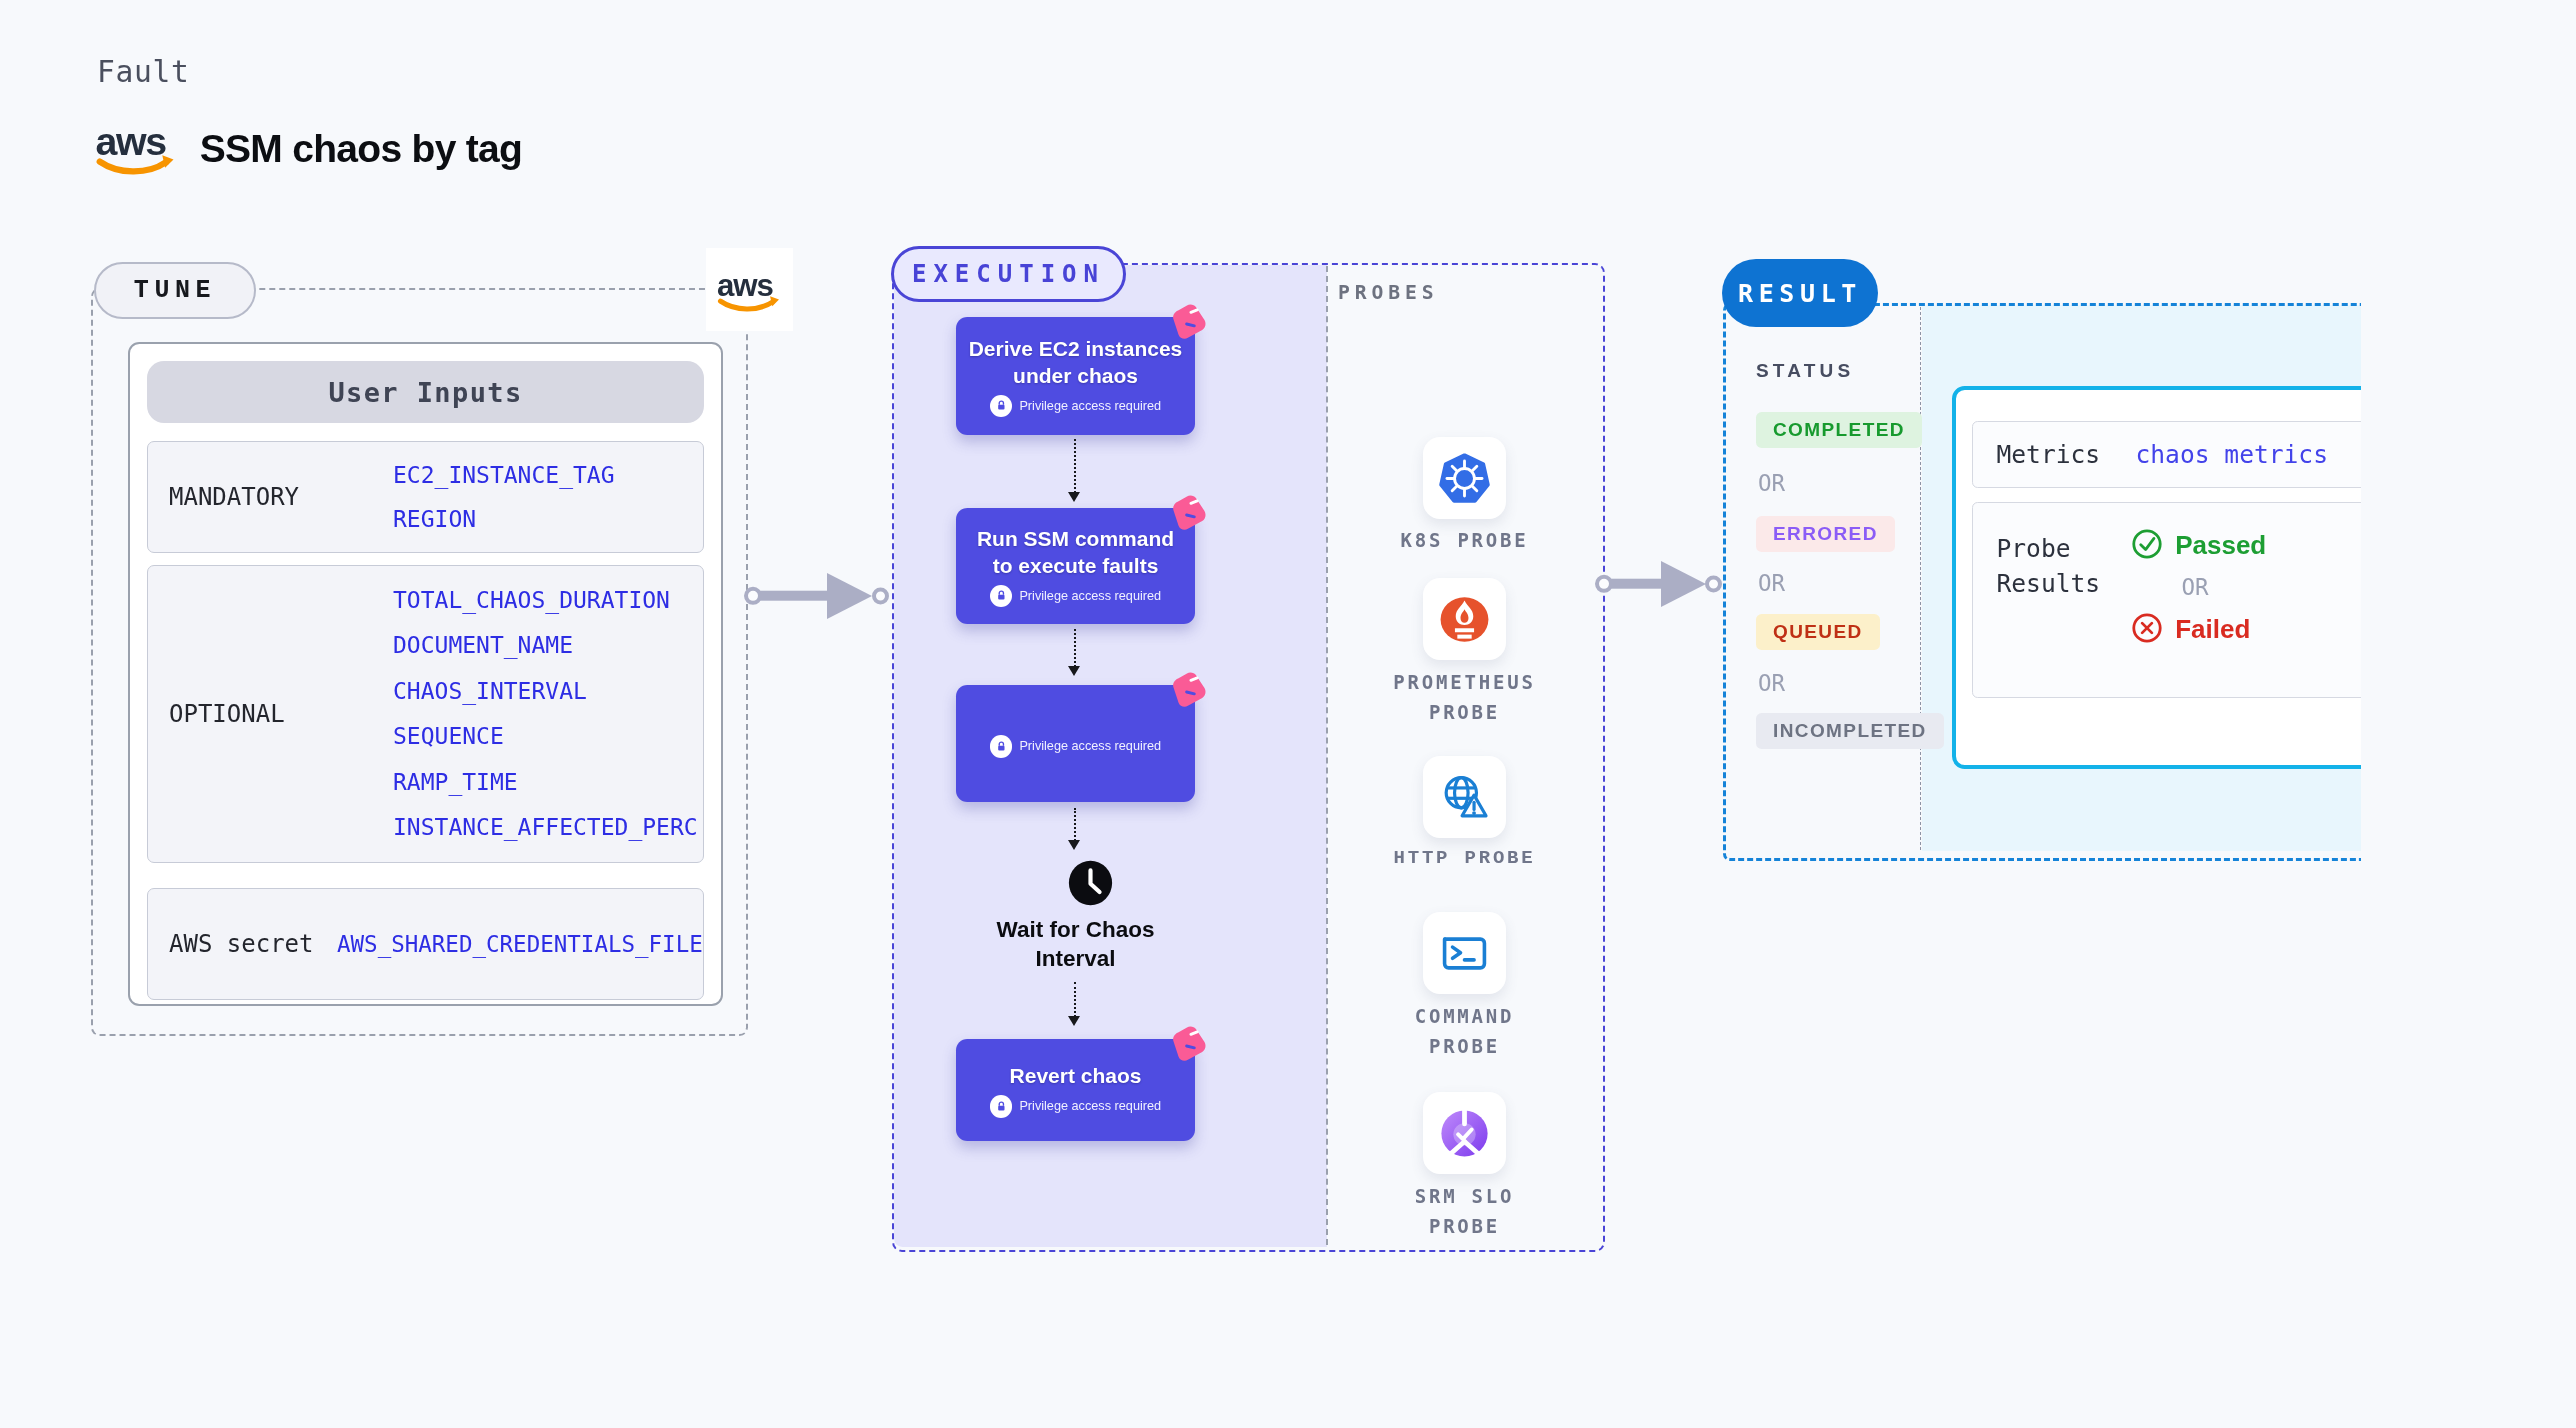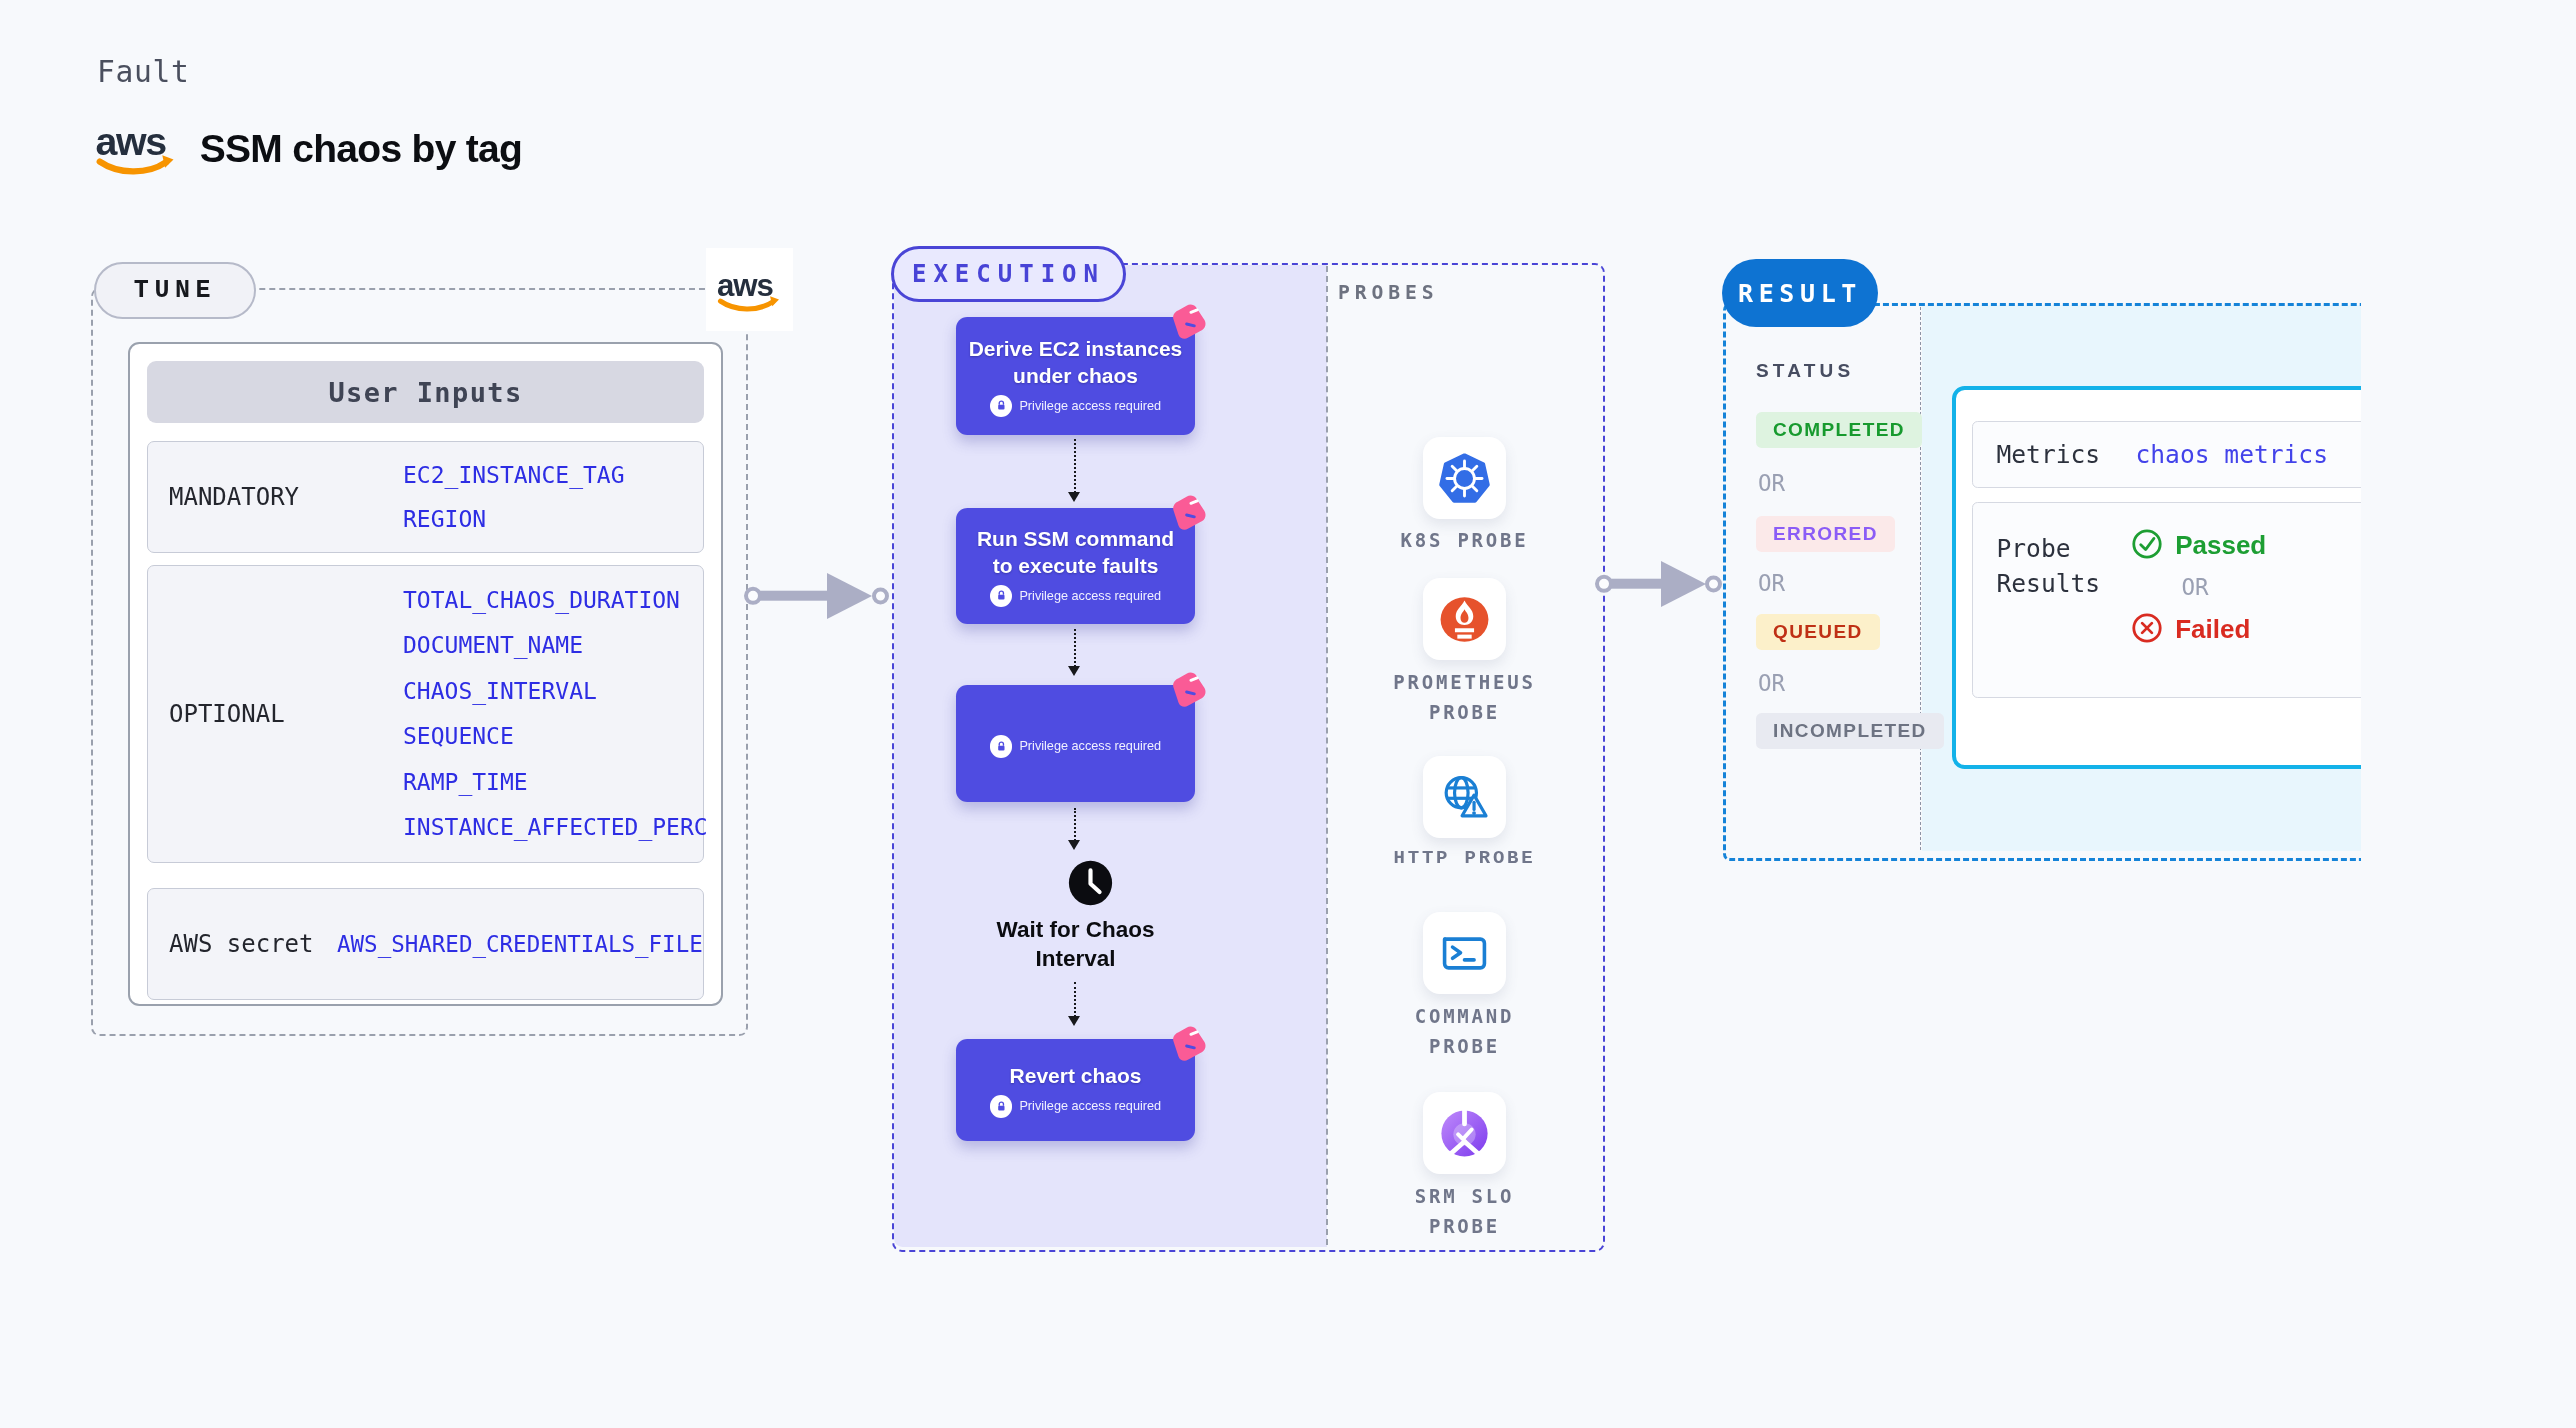--- a/index.html
+++ b/index.html
@@ -15,26 +15,26 @@
   
   .tune-rect{position:absolute;left:91px;top:288px;width:653px;height:744px;
              border:2.8px dashed #9aa0ad;border-radius:8.4px;}
   .tune-pill{position:absolute;left:94px;top:262px;width:158px;height:53px;background:#f1f2f7;
              border:2.8px solid #b6bac9;border-radius:34px;display:flex;align-items:center;justify-content:center;
              font-weight:bold;font-size:25px;letter-spacing:5.6px;color:#17191e;z-index:4;font-family:Liberation Mono, monospace;}
   .aws-patch{position:absolute;left:706px;top:248px;width:87px;height:83px;background:#ffffff;
              display:flex;align-items:center;justify-content:center;z-index:4;}
   .ui-card{position:absolute;left:128px;top:342px;width:595px;height:664px;background:#ffffff;
            border:2.8px solid #9aa1ad;border-radius:11.3px;box-sizing:border-box;padding:17px;z-index:3;}
-  .ui-header{height:62px;background:#d7d8e2;border-radius:9px;display:flex;align-items:center;justify-content:center;
+  .ui-header{height:62px;background:#d7d8e2;border-radius:17px;display:flex;align-items:center;justify-content:center;
              font-size:27px;font-weight:bold;color:#3f4454;letter-spacing:1.4px;}
   .ui-row{position:relative;background:#f3f4f9;border:1.4px solid #c7cbd7;border-radius:7px;}
   .ui-row .row-label{position:absolute;left:21px;top:50%;transform:translateY(-50%);
                      font-size:24px;color:#23252d;white-space:pre;}
-  .vals{position:absolute;left:255px;top:0;bottom:0;display:flex;flex-direction:column;
+  .vals{position:absolute;left:245px;top:0;bottom:0;display:flex;flex-direction:column;
         justify-content:space-around;padding:11.3px 0;}
   .vals span{font-size:23px;color:#2d2de4;white-space:pre;}
   .row-mandatory{margin-top:18.3px;height:110px;}
   .row-optional{margin-top:11.3px;height:296px;}
   .row-secret{margin-top:25px;height:110px;}
   .row-secret .vals{left:189px;}
   .row-secret .vals span{font-size:22.5px;}
 
   
   .connector{position:absolute;height:45px;z-index:5;}

